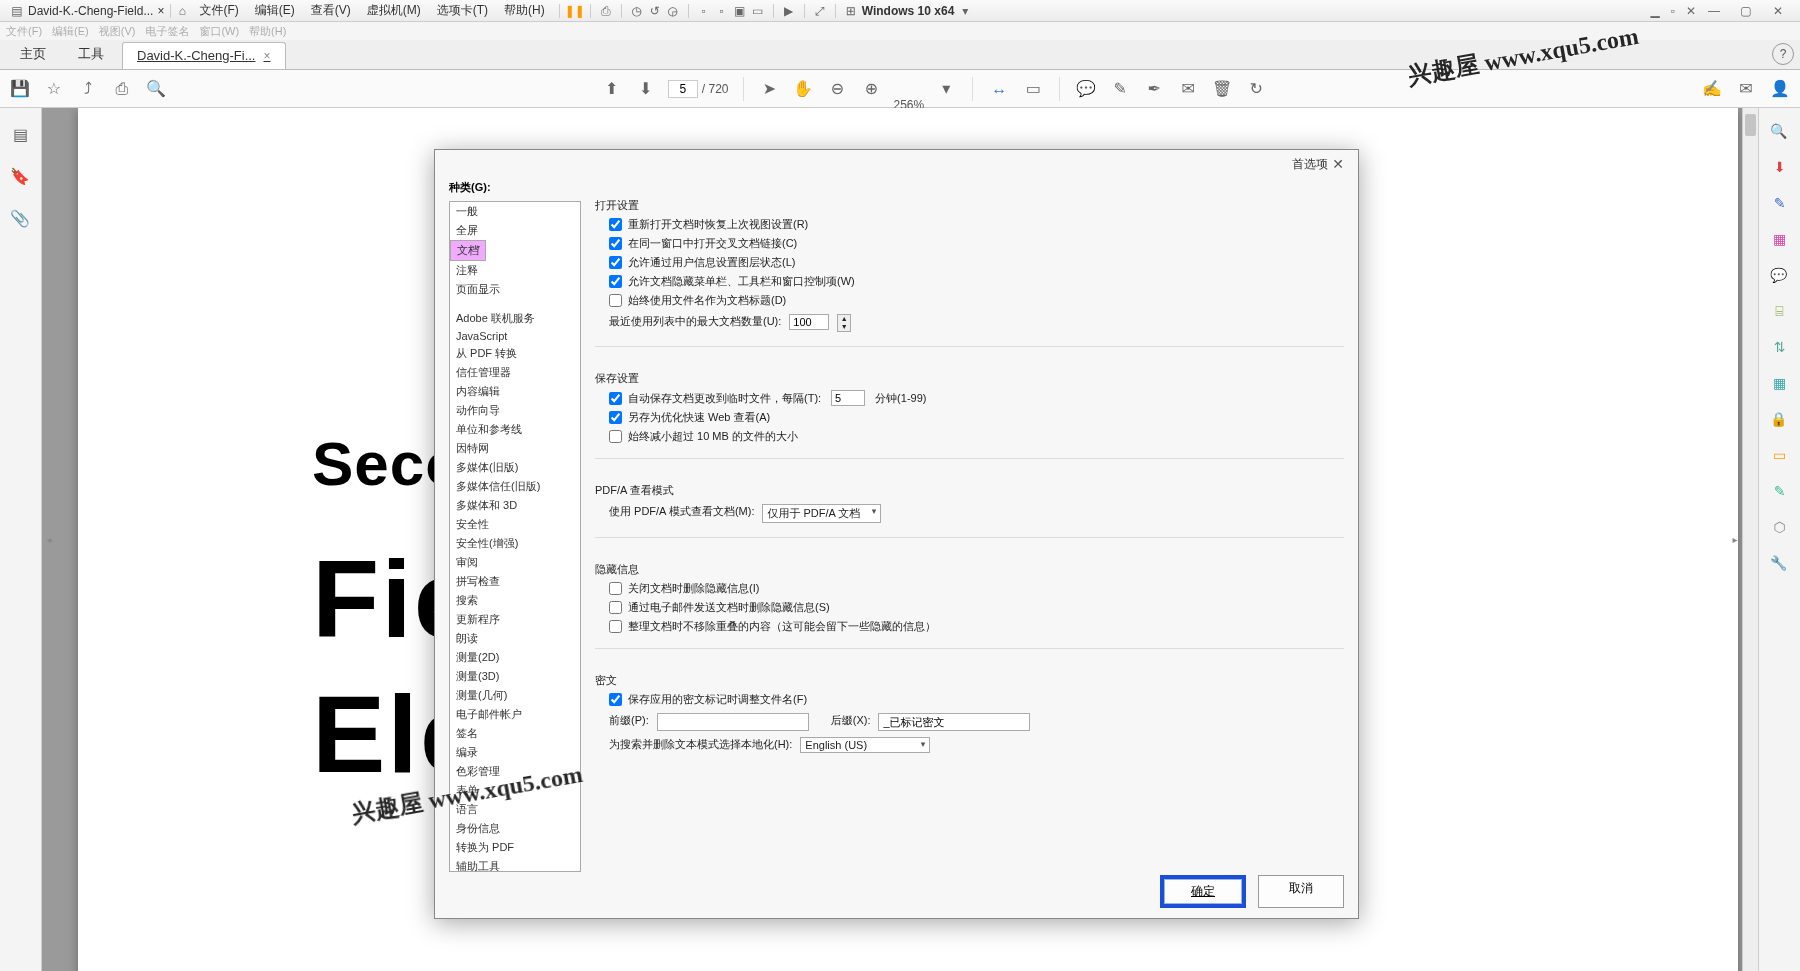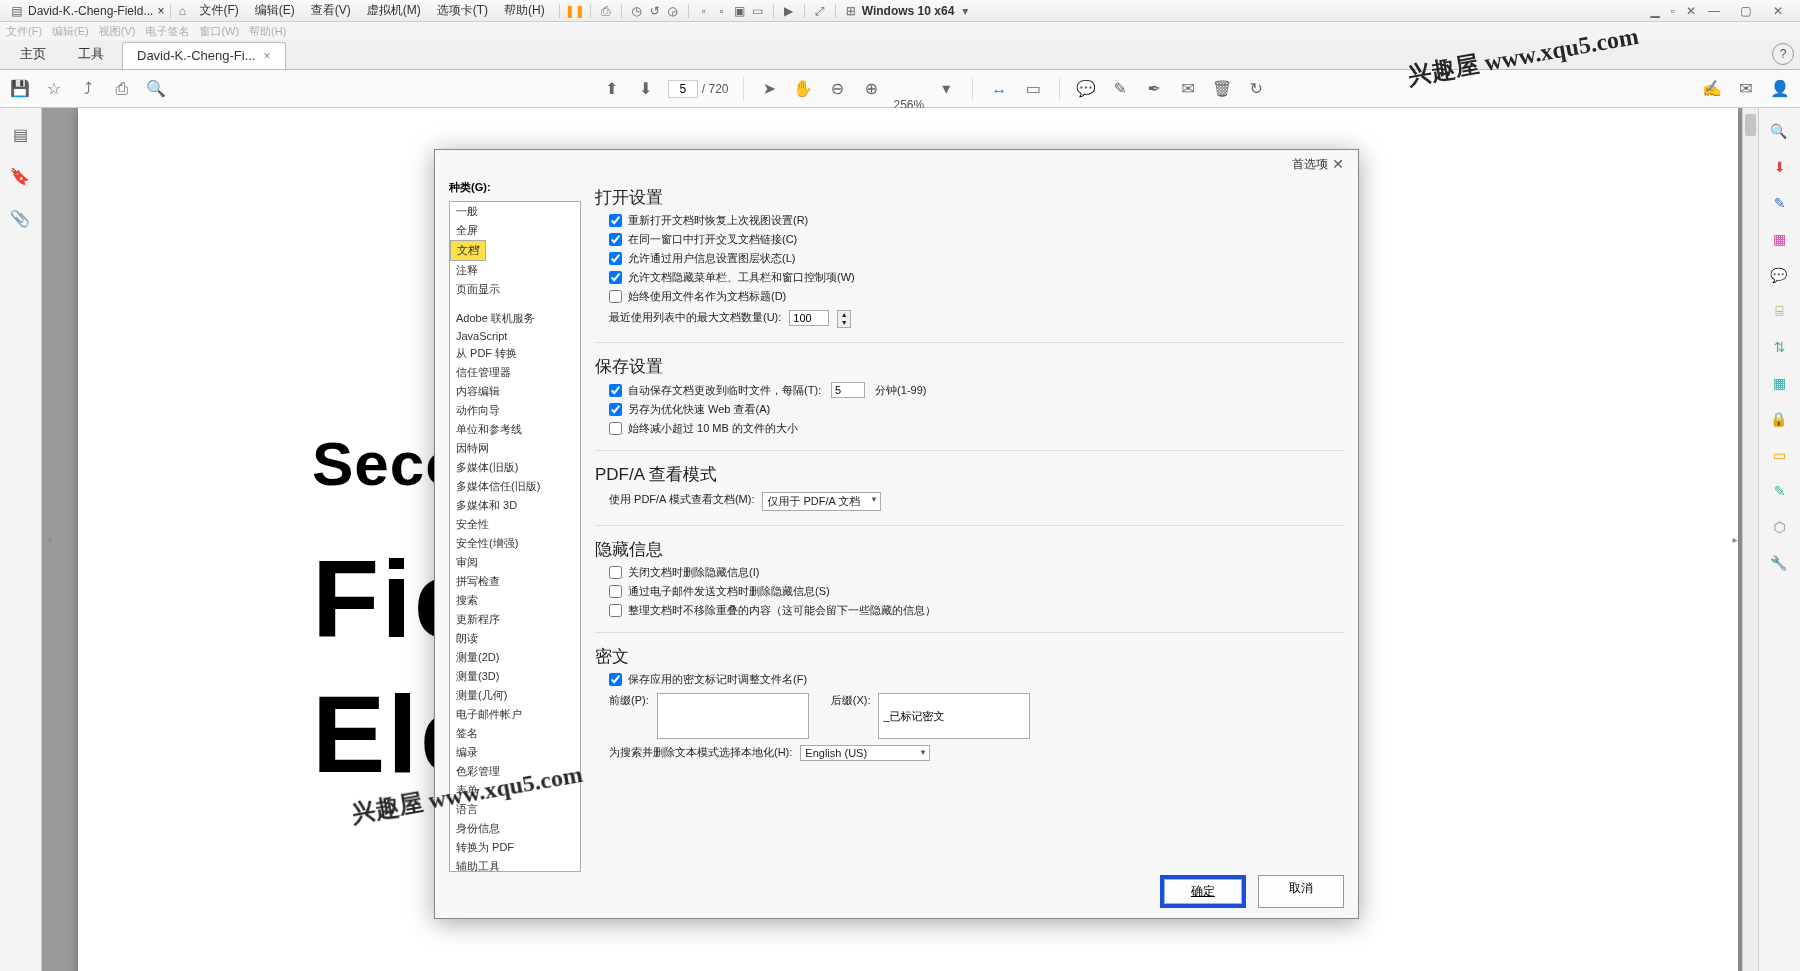--- a/index.html
+++ b/index.html
@@ -16,21 +16,21 @@
 .vm-sys span{ width:24px;text-align:center;color:#666;}
 
 
 .app-menu { height:18px; background:#f5f5f5; font-size:11px; color:#666; display:flex; align-items:center; padding:0 6px; gap:10px;}
 .app-menu span{opacity:.5;}
 
 
 .doc-tabs { height:30px; background:#efefef; display:flex; align-items:flex-end; padding:0 6px; gap:4px; border-bottom:1px solid #bbb;}
 .doc-tab { padding:5px 14px 6px; font-size:13px; color:#333; cursor:default;}
 .doc-tab.primary { }
-.doc-tab.file { background:#fff; border:1px solid #bbb; border-bottom:none; border-radius:3px 3px 0 0; display:flex; align-items:center; gap:8px;}
+.doc-tab.file { background:#fff; border:1px solid #bbb; border-bottom:none; border-radius:3px 3px 0 0; display:flex; align-items:center; gap:8px;text-decoration:underline;}
 .doc-tab.file .close{ color:#888; font-size:12px;}
 .doc-tabs .spacer{flex:1;}
 .doc-tabs .help-ic{ width:22px;height:22px; border:1px solid #999;border-radius:50%;display:flex;align-items:center;justify-content:center;font-size:12px;color:#555;margin-bottom:4px;}
 
 
 .main-tb { height:38px; background:#fafafa; border-bottom:1px solid #ccc; display:flex; align-items:center; padding:0 8px; gap:10px;}
 .tb-ic { width:24px;height:24px;display:flex;align-items:center;justify-content:center;color:#666;font-size:16px;}
 .tb-sep{ width:1px;height:24px;background:#ddd;margin:0 4px;}
 .tb-page{ display:flex;align-items:center;gap:4px;font-size:12px;color:#555;}
 .tb-page input{ width:30px;font-size:12px;text-align:center;border:1px solid #ccc;padding:1px;}
@@ -54,35 +54,35 @@
 .scroll-h-ar{ position:absolute; top:50%; transform:translateY(-50%); width:10px;height:16px; display:flex;align-items:center;justify-content:center;color:#888;font-size:10px;}
 .scroll-h-ar.left{ left:2px;} .scroll-h-ar.right{ right:18px;}
 .dialog{ position:absolute; left:434px; top:149px; width:925px; height:770px; background:#f7f7f7; border:1px solid #888; box-shadow:0 4px 24px rgba(0,0,0,.35);}
 .dlg-title{ height:28px; display:flex; align-items:center; justify-content:flex-end; padding:0 10px; font-size:12px; color:#333;}
 .dlg-title .close{ width:20px;height:20px;display:flex;align-items:center;justify-content:center;font-size:14px;color:#555;cursor:default;}
 .dlg-body{ position:absolute; top:30px; left:14px; right:14px; bottom:46px; display:flex; gap:14px;}
 .cat-col{ width:132px; display:flex; flex-direction:column;}
 .cat-label{ font-size:11px; font-weight:bold; margin-bottom:6px;}
 .cat-list{ flex:1; border:1px solid #aaa; background:#fff; overflow-y:auto; font-size:11px; color:#333;}
 .cat-list .item{ padding:2px 6px; white-space:nowrap;}
-.cat-list .item.sel{ background:#fde047;font-family:Liberation Mono, monospace;}
+.cat-list .item.sel{ background:#f0abfc;font-family:Liberation Mono, monospace;}
 .cat-list .gap{ height:10px;}
 .settings-col{ flex:1; font-size:11px; color:#222; display:flex; flex-direction:column; gap:6px;}
-.grp-title{ font-size:17px; margin-top:2px; margin-bottom:2px;}
+.grp-title{ font-size:11px; margin-top:14px; margin-bottom:2px;}
 .grp{ border-bottom:1px solid #ddd; padding:4px 0 12px;}
 .grp.noborder{ border-bottom:none;}
 .chk-row{ display:flex; align-items:center; gap:6px; padding:2px 0 2px 14px;}
 .chk-row input[type=checkbox]{ width:13px;height:13px;}
 .inline-row{ display:flex; align-items:flex-start; gap:8px; padding:4px 0 2px 14px;}
 .num-in{ width:40px; font-size:11px; border:1px solid #aaa; padding:1px 3px; text-align:left;}
 .spin{ display:inline-flex;flex-direction:column;border:1px solid #aaa;}
 .spin span{ width:12px;height:8px;font-size:7px;line-height:7px;text-align:center;background:#eee;}
 .sel{ font-size:11px; border:1px solid #aaa; background:#fff; padding:1px 20px 1px 4px; position:relative; display:inline-block;}
 .sel::after{ content:"▾"; position:absolute; right:4px; top:1px; font-size:9px; color:#555;}
-.text-in{ font-size:11px;border:1px solid #aaa;padding:16px 4px;min-width:90px;}
+.text-in{ font-size:11px;border:1px solid #aaa;padding:2px 4px;min-width:90px;}
 .dlg-foot{ position:absolute; bottom:10px; right:14px; display:flex; gap:12px;}
 .dlg-btn{ min-width:86px; padding:4px 10px; font-size:12px; background:#fdfdfd; border:1px solid #999; text-align:center;}
 .dlg-btn.primary{ border:4px solid #1d4ed8; box-shadow:0 0 0 1px #8fb8e4 inset;text-decoration:underline;}
 
 
 .wm{ position:absolute; font-family:"KaiTi","SimSun",serif; font-weight:bold; color:#111; transform:rotate(-10deg); font-size:24px; white-space:nowrap; opacity:.9; text-shadow:0 0 2px #fff;}
 .wm.top{ right:160px; top:40px;}
 .wm.bottom{ left:350px; top:778px;}
 </style>
 </head>

